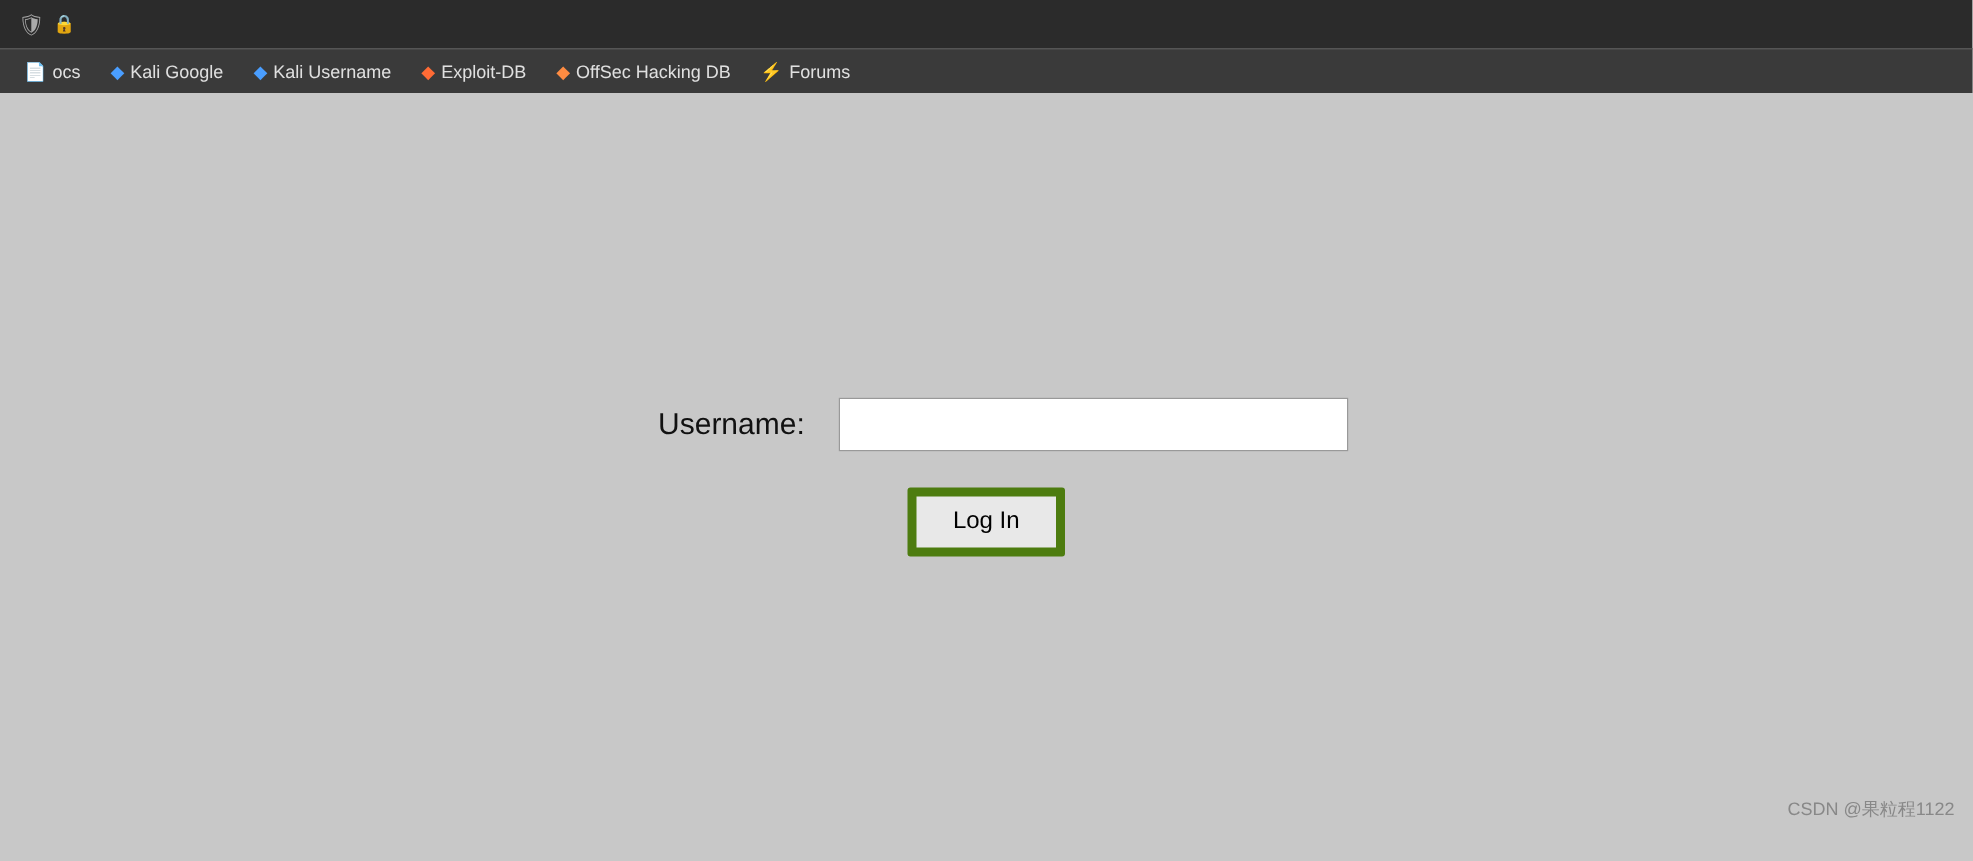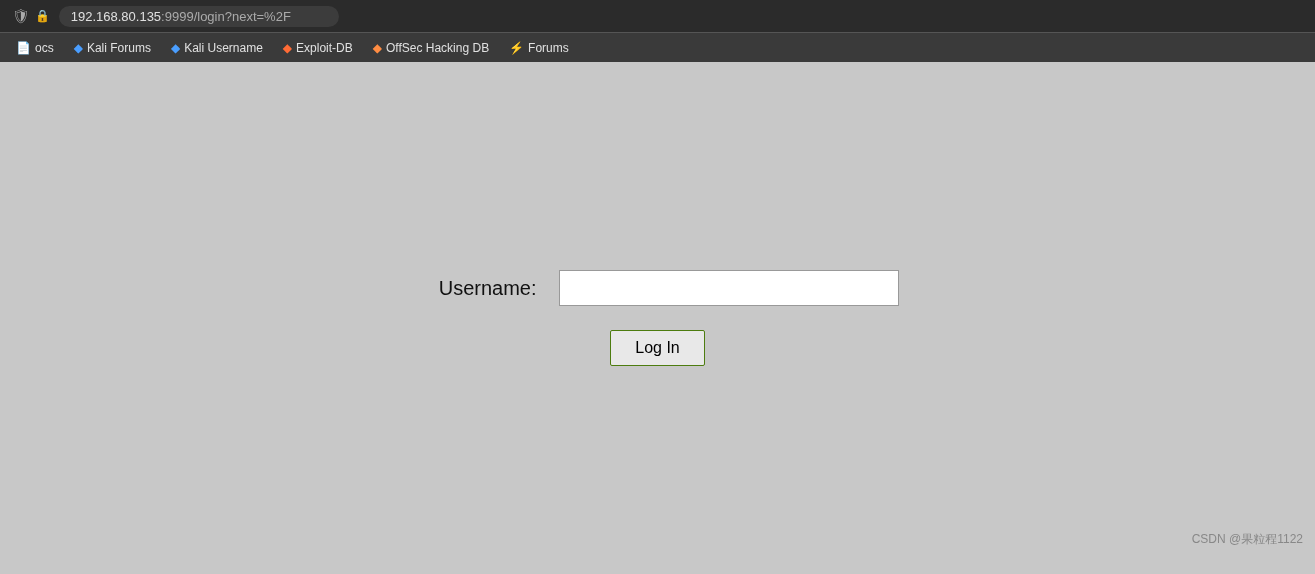--- a/index.html
+++ b/index.html
@@ -155,21 +155,21 @@
     }
 
     .login-button-row {
       display: flex;
       justify-content: center;
       width: 100%;
     }
 
     .login-button {
       background: #e8e8e8;
-      border: 1px solid #4d7c0f;
+      border: 6px solid #4d7c0f;
       padding: 8px 24px;
       font-size: 16px;
       cursor: pointer;
       border-radius: 2px;
     }
 
     .watermark {
       position: absolute;
       bottom: 26px;
       right: 12px;
@@ -179,34 +179,29 @@
   </style>
 </head>
 <body>
 
 <div class="browser-chrome">
   <div class="address-bar-row">
     <div class="address-bar-icons">
       <span class="shield-icon">🛡</span>
       <span class="lock-icon">🔒</span>
     </div>
-    <div class="address-bar">
-      <span class="address-url">
-        <span class="url-host">192.168.80.135</span><span class="url-path">:9999/login?next=%2F</span>
-      </span>
-    </div>
   </div>
   <div class="bookmarks-bar">
     <div class="bookmark-item">
       <span class="bookmark-icon">📄</span>
       <span>ocs</span>
     </div>
     <div class="bookmark-item">
       <span class="bookmark-icon kali-icon">◆</span>
-      <span>Kali Forums</span>
+      <span>Kali Google</span>
     </div>
     <div class="bookmark-item">
       <span class="bookmark-icon kali-icon">◆</span>
       <span>Kali Username</span>
     </div>
     <div class="bookmark-item">
       <span class="bookmark-icon exploit-icon">◆</span>
       <span>Exploit-DB</span>
     </div>
     <div class="bookmark-item">

